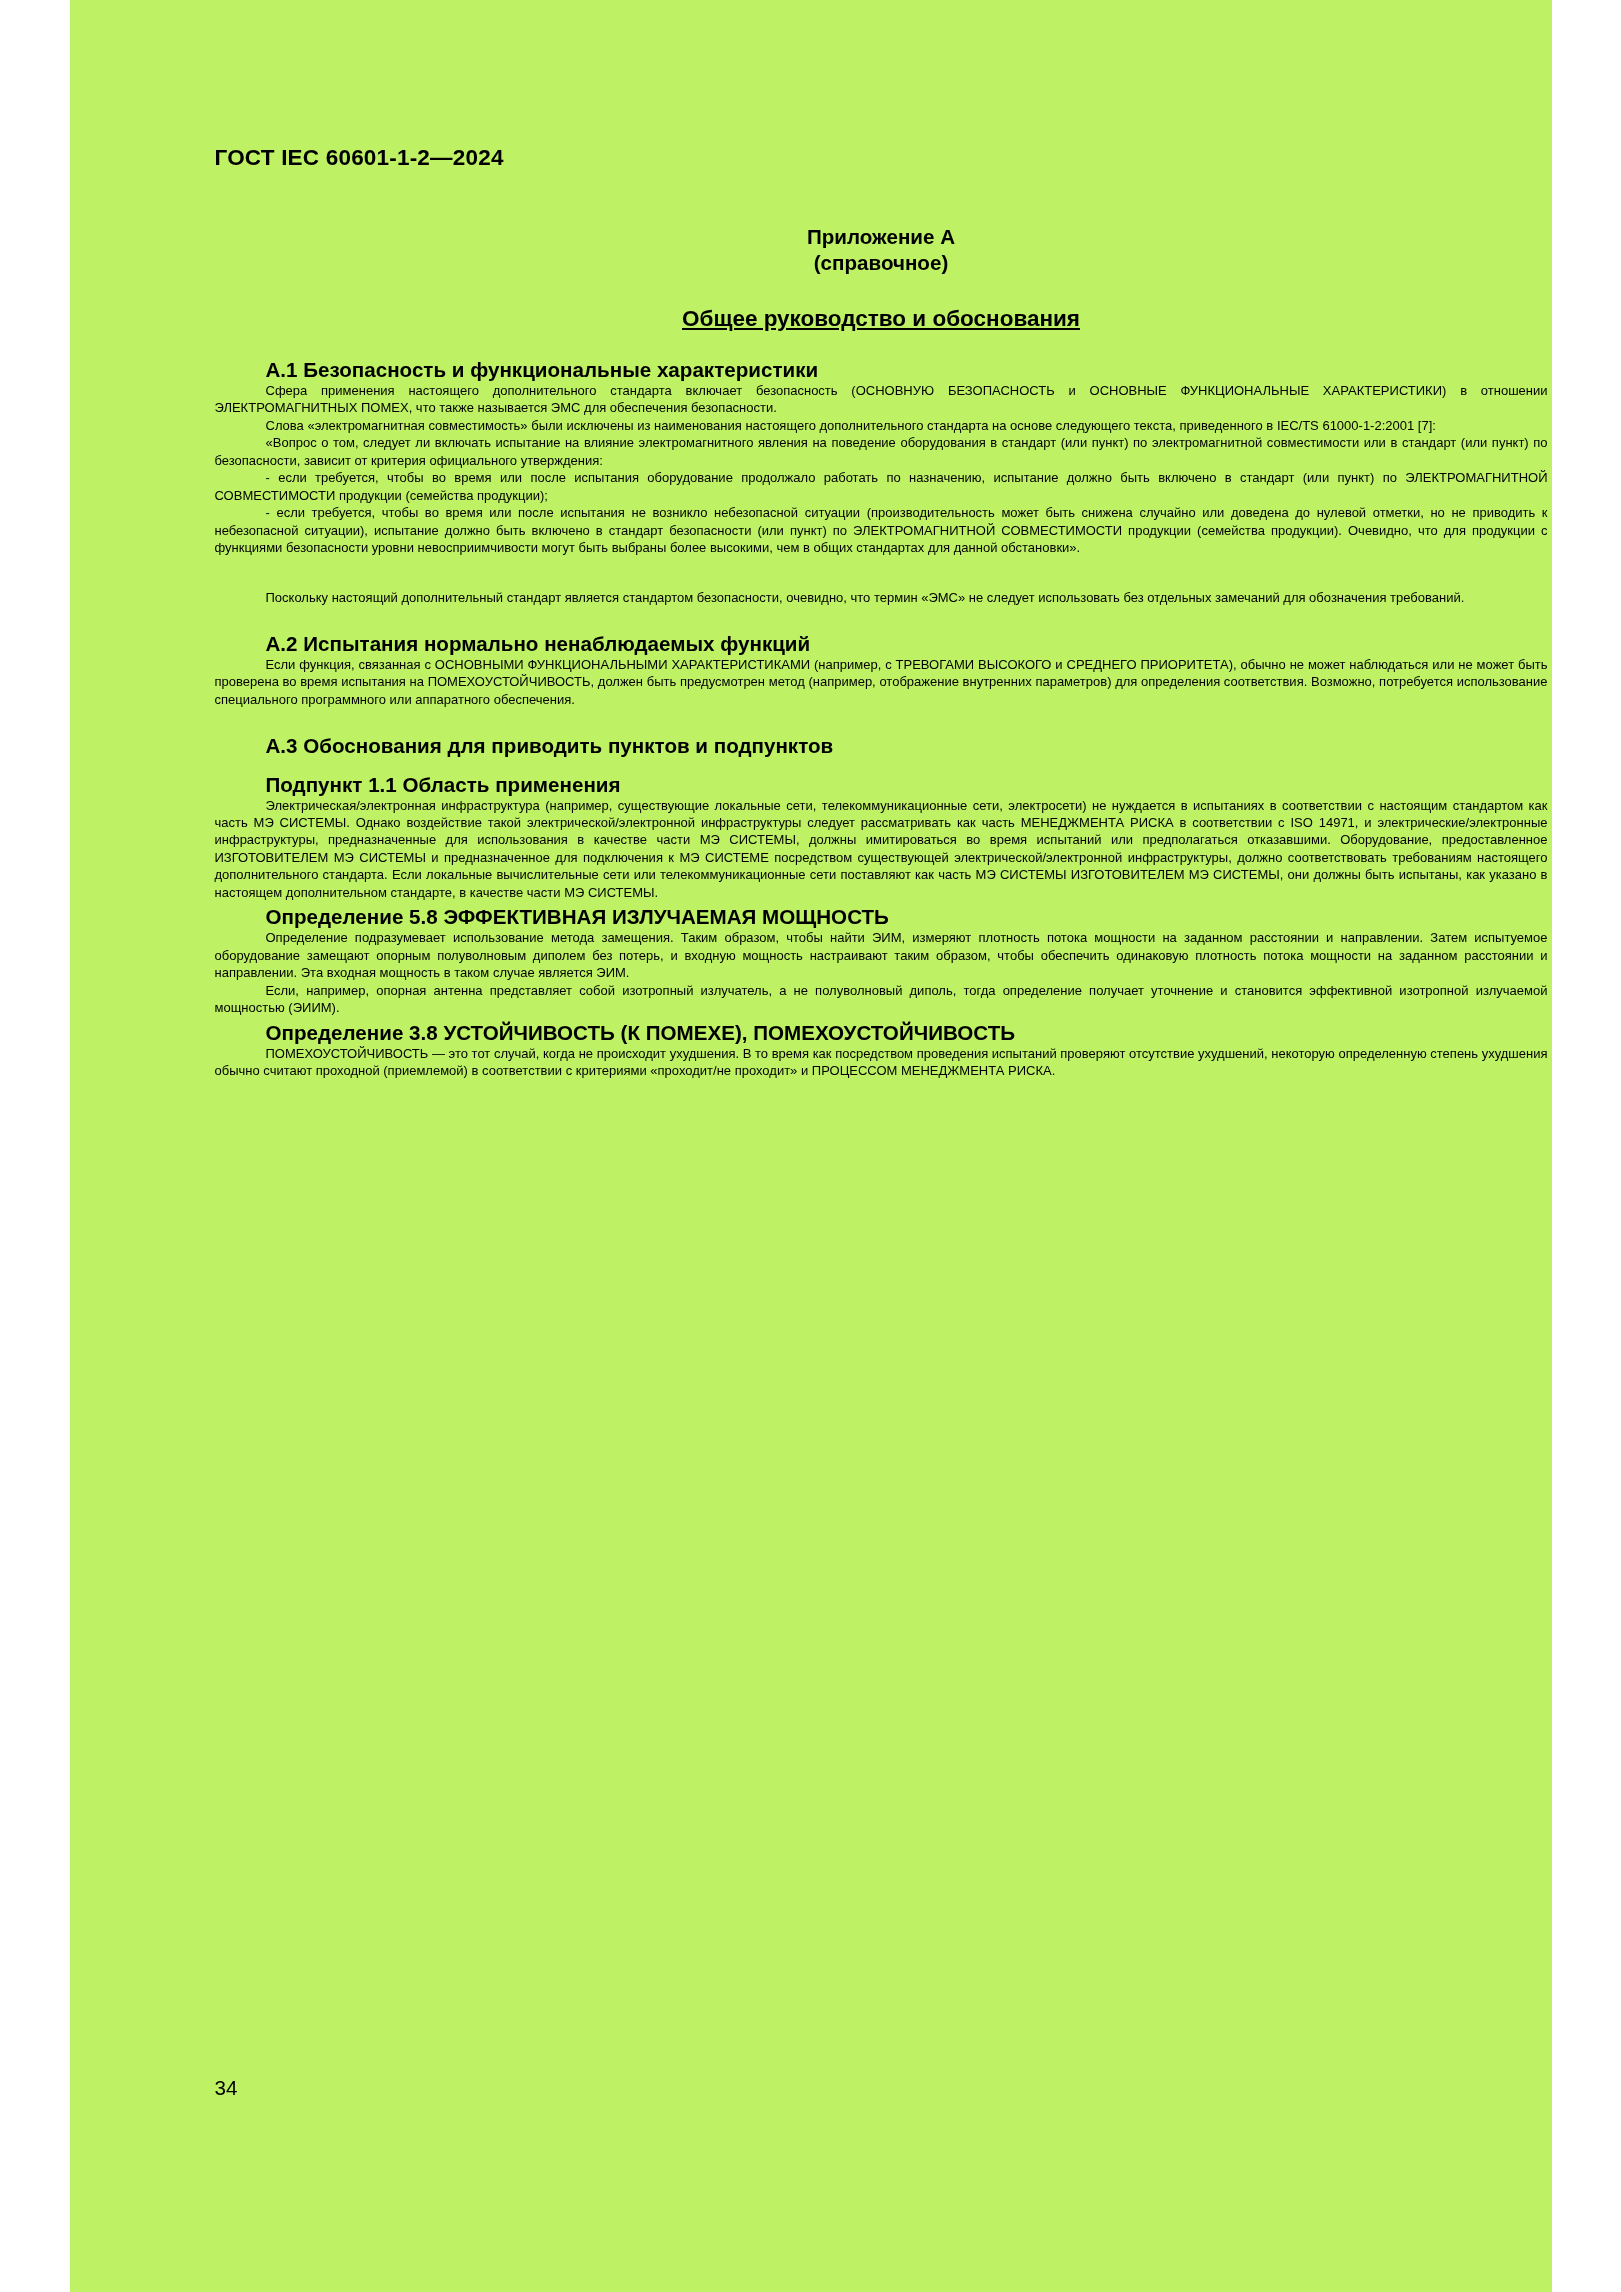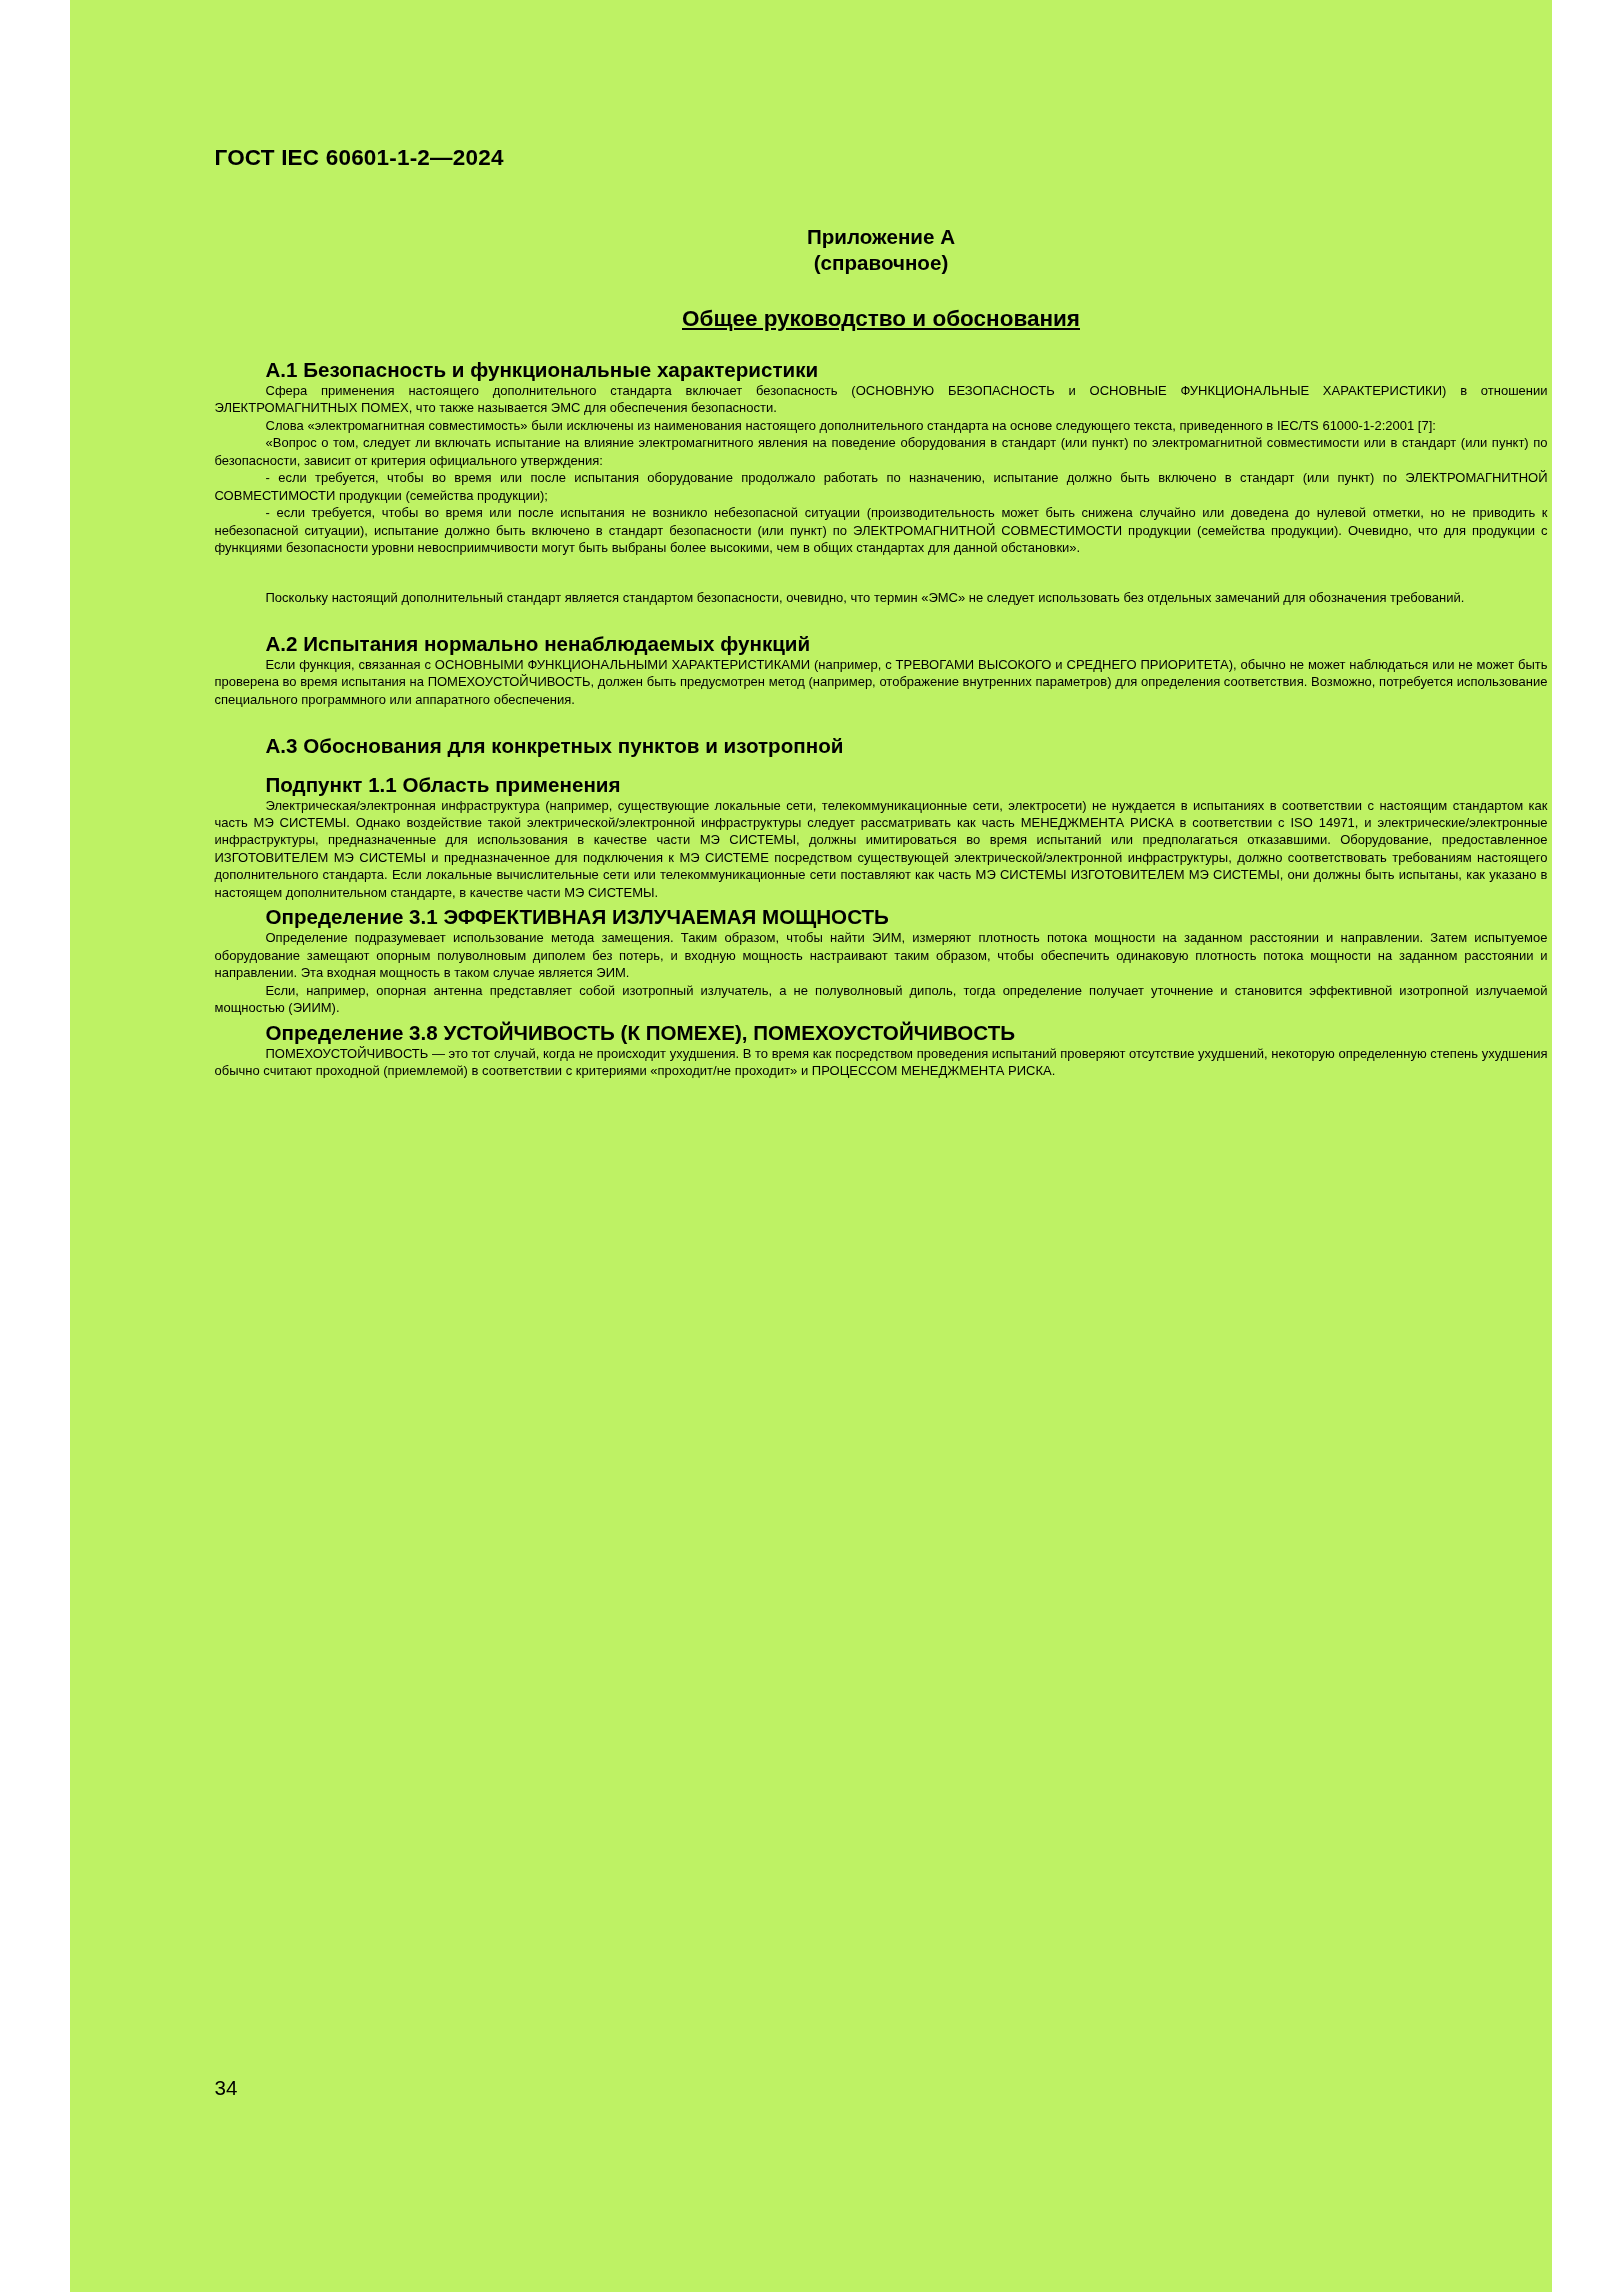--- a/index.html
+++ b/index.html
@@ -112,26 +112,26 @@
     <p class="body">Сфера применения настоящего дополнительного стандарта включает безопасность (ОСНОВНУЮ БЕЗОПАСНОСТЬ и ОСНОВНЫЕ ФУНКЦИОНАЛЬНЫЕ ХАРАКТЕРИСТИКИ) в отношении ЭЛЕКТРОМАГНИТНЫХ ПОМЕХ, что также называется ЭМС для обеспечения безопасности.</p>
     <p class="body">Слова «электромагнитная совместимость» были исключены из наименования настоящего дополнительного стандарта на основе следующего текста, приведенного в IEC/TS 61000-1-2:2001 [7]:</p>
     <p class="body">«Вопрос о том, следует ли включать испытание на влияние электромагнитного явления на поведение оборудования в стандарт (или пункт) по электромагнитной совместимости или в стандарт (или пункт) по безопасности, зависит от критерия официального утверждения:</p>
     <p class="body">- если требуется, чтобы во время или после испытания оборудование продолжало работать по назначению, испытание должно быть включено в стандарт (или пункт) по ЭЛЕКТРОМАГНИТНОЙ СОВМЕСТИМОСТИ продукции (семейства продукции);</p>
     <p class="body">- если требуется, чтобы во время или после испытания не возникло небезопасной ситуации (производительность может быть снижена случайно или доведена до нулевой отметки, но не приводить к небезопасной ситуации), испытание должно быть включено в стандарт безопасности (или пункт) по ЭЛЕКТРОМАГНИТНОЙ СОВМЕСТИМОСТИ продукции (семейства продукции). Очевидно, что для продукции с функциями безопасности уровни невосприимчивости могут быть выбраны более высокими, чем в общих стандартах для данной обстановки».</p>
     <p class="body spaced-top">Поскольку настоящий дополнительный стандарт является стандартом безопасности, очевидно, что термин «ЭМС» не следует использовать без отдельных замечаний для обозначения требований.</p>
 
     <div class="h2">А.2 Испытания нормально ненаблюдаемых функций</div>
     <p class="body">Если функция, связанная с ОСНОВНЫМИ ФУНКЦИОНАЛЬНЫМИ ХАРАКТЕРИСТИКАМИ (например, с ТРЕВОГАМИ ВЫСОКОГО и СРЕДНЕГО ПРИОРИТЕТА), обычно не может наблюдаться или не может быть проверена во время испытания на ПОМЕХОУСТОЙЧИВОСТЬ, должен быть предусмотрен метод (например, отображение внутренних параметров) для определения соответствия. Возможно, потребуется использование специального программного или аппаратного обеспечения.</p>
 
-    <div class="h2">А.3 Обоснования для конкретных пунктов и изотропной</div>
+    <div class="h2">А.3 Обоснования для приводить пунктов и подпунктов</div>
 
     <div class="h3">Подпункт 1.1 Область применения</div>
     <p class="body">Электрическая/электронная инфраструктура (например, существующие локальные сети, телекоммуникационные сети, электросети) не нуждается в испытаниях в соответствии с настоящим стандартом как часть МЭ СИСТЕМЫ. Однако воздействие такой электрической/электронной инфраструктуры следует рассматривать как часть МЕНЕДЖМЕНТА РИСКА в соответствии с ISO 14971, и электрические/электронные инфраструктуры, предназначенные для использования в качестве части МЭ СИСТЕМЫ, должны имитироваться во время испытаний или предполагаться отказавшими. Оборудование, предоставленное ИЗГОТОВИТЕЛЕМ МЭ СИСТЕМЫ и предназначенное для подключения к МЭ СИСТЕМЕ посредством существующей электрической/электронной инфраструктуры, должно соответствовать требованиям настоящего дополнительного стандарта. Если локальные вычислительные сети или телекоммуникационные сети поставляют как часть МЭ СИСТЕМЫ ИЗГОТОВИТЕЛЕМ МЭ СИСТЕМЫ, они должны быть испытаны, как указано в настоящем дополнительном стандарте, в качестве части МЭ СИСТЕМЫ.</p>
 
-    <div class="h3-flush">Определение 3.1 ЭФФЕКТИВНАЯ ИЗЛУЧАЕМАЯ МОЩНОСТЬ</div>
+    <div class="h3-flush">Определение 5.8 ЭФФЕКТИВНАЯ ИЗЛУЧАЕМАЯ МОЩНОСТЬ</div>
     <p class="body">Определение подразумевает использование метода замещения. Таким образом, чтобы найти ЭИМ, измеряют плотность потока мощности на заданном расстоянии и направлении. Затем испытуемое оборудование замещают опорным полуволновым диполем без потерь, и входную мощность настраивают таким образом, чтобы обеспечить одинаковую плотность потока мощности на заданном расстоянии и направлении. Эта входная мощность в таком случае является ЭИМ.</p>
     <p class="body">Если, например, опорная антенна представляет собой изотропный излучатель, а не полуволновый диполь, тогда определение получает уточнение и становится эффективной изотропной излучаемой мощностью (ЭИИМ).</p>
 
     <div class="h3-flush">Определение 3.8 УСТОЙЧИВОСТЬ (К ПОМЕХЕ), ПОМЕХОУСТОЙЧИВОСТЬ</div>
     <p class="body">ПОМЕХОУСТОЙЧИВОСТЬ — это тот случай, когда не происходит ухудшения. В то время как посредством проведения испытаний проверяют отсутствие ухудшений, некоторую определенную степень ухудшения обычно считают проходной (приемлемой) в соответствии с критериями «проходит/не проходит» и ПРОЦЕССОМ МЕНЕДЖМЕНТА РИСКА.</p>
 
   </div>
 
   <div class="page-number">34</div>
 </div>

